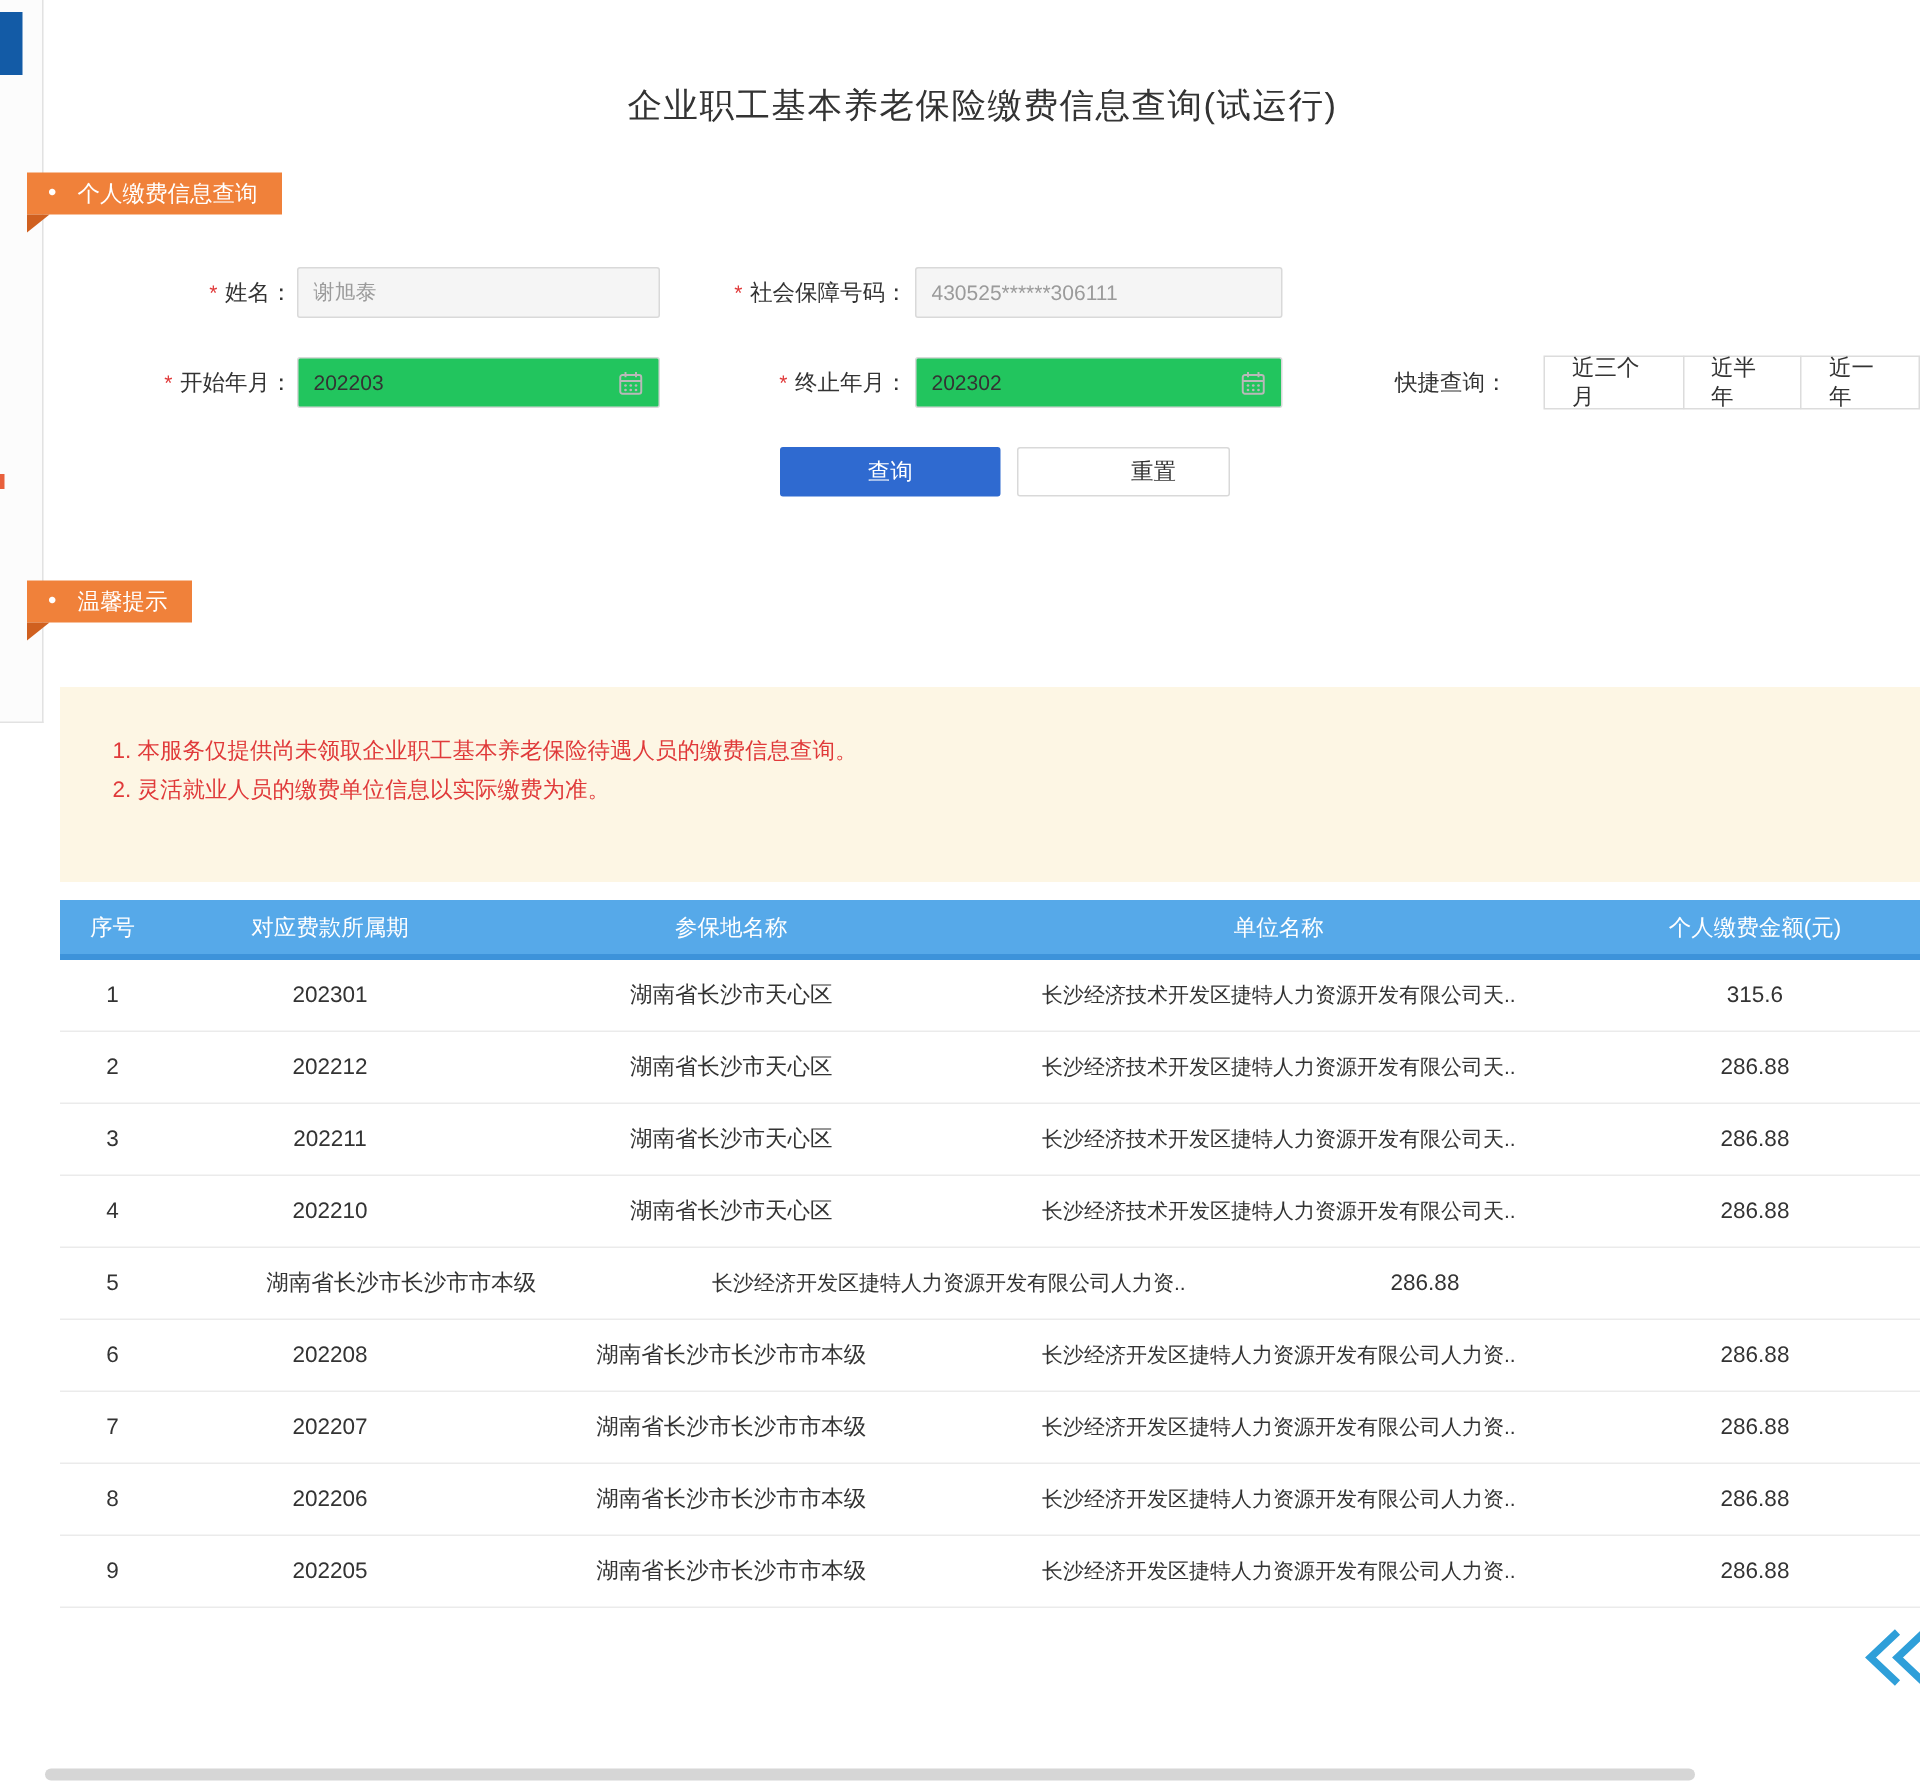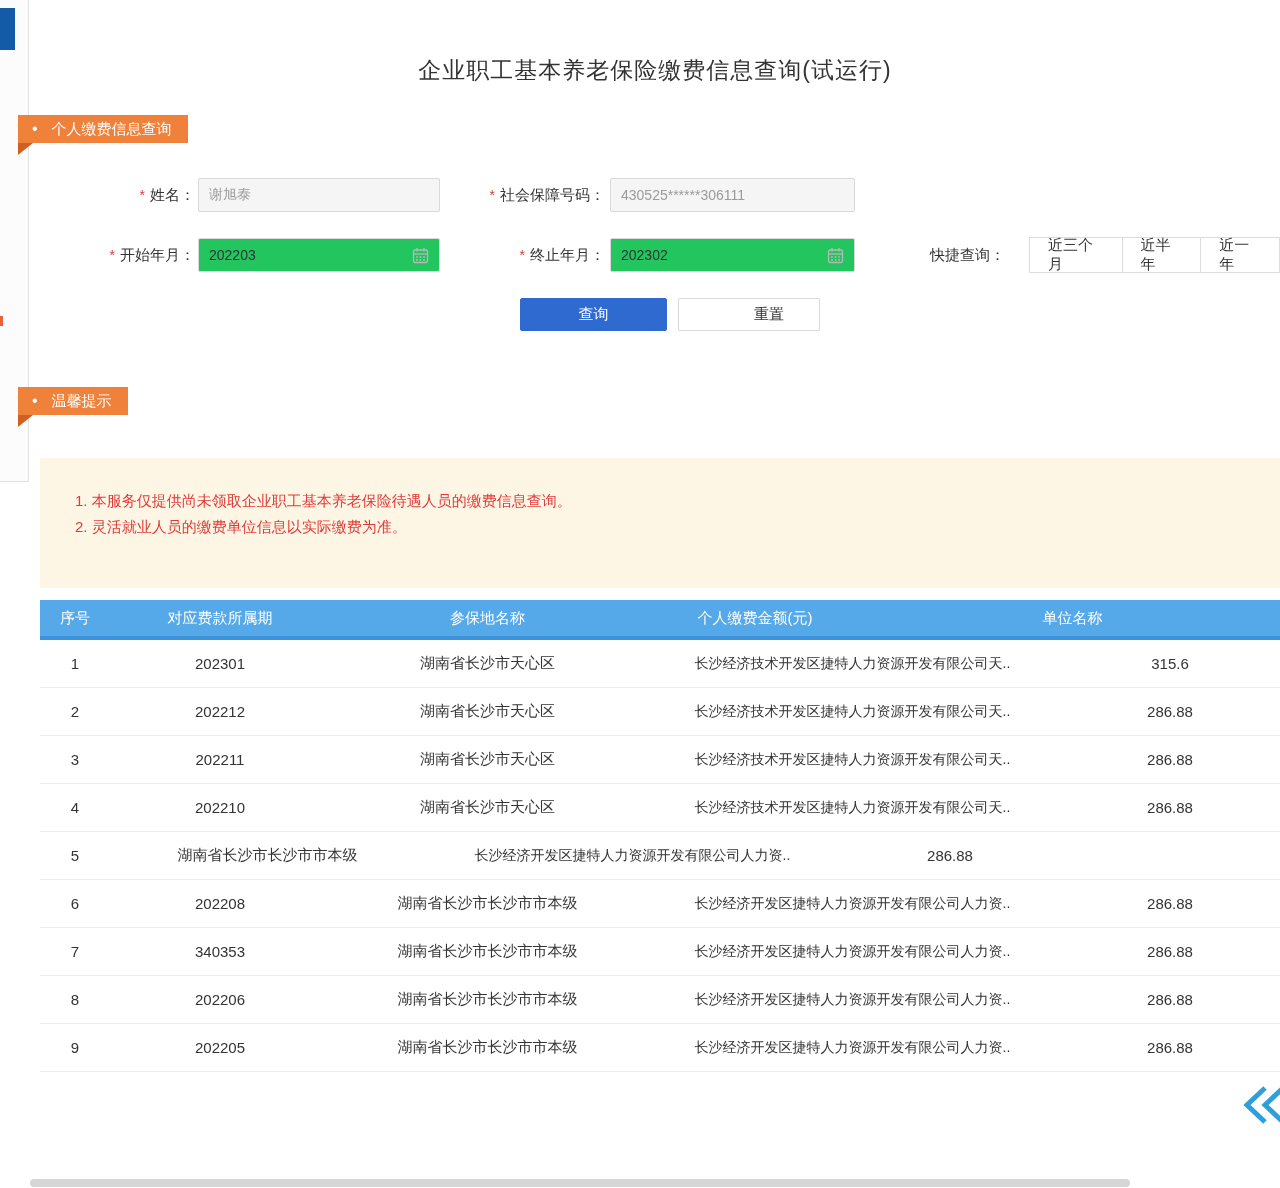--- a/index.html
+++ b/index.html
@@ -172,22 +172,22 @@
 <div class="abs tips-panel">
   <div class="tips-line">1. 本服务仅提供尚未领取企业职工基本养老保险待遇人员的缴费信息查询。</div>
   <div class="tips-line">2. 灵活就业人员的缴费单位信息以实际缴费为准。</div>
 </div>
 
 <div class="abs table">
   <div class="thead">
       <div class="tcell col0">序号</div>
       <div class="tcell col1">对应费款所属期</div>
       <div class="tcell col2">参保地名称</div>
+      <div class="tcell col3">单位名称</div>
       <div class="tcell col4">个人缴费金额(元)</div>
-      <div class="tcell col3">单位名称</div>
     </div>
   <div>
       <div class="trow">
         <div class="tcell col0">1</div>
         <div class="tcell col1">202301</div>
         <div class="tcell col2">湖南省长沙市天心区</div>
         <div class="tcell col3">长沙经济技术开发区捷特人力资源开发有限公司天..</div>
         <div class="tcell col4">315.6</div>
       </div>
       <div class="trow">
@@ -219,21 +219,21 @@
       </div>
       <div class="trow">
         <div class="tcell col0">6</div>
         <div class="tcell col1">202208</div>
         <div class="tcell col2">湖南省长沙市长沙市市本级</div>
         <div class="tcell col3">长沙经济开发区捷特人力资源开发有限公司人力资..</div>
         <div class="tcell col4">286.88</div>
       </div>
       <div class="trow">
         <div class="tcell col0">7</div>
-        <div class="tcell col1">340353</div>
+        <div class="tcell col1">202207</div>
         <div class="tcell col2">湖南省长沙市长沙市市本级</div>
         <div class="tcell col3">长沙经济开发区捷特人力资源开发有限公司人力资..</div>
         <div class="tcell col4">286.88</div>
       </div>
       <div class="trow">
         <div class="tcell col0">8</div>
         <div class="tcell col1">202206</div>
         <div class="tcell col2">湖南省长沙市长沙市市本级</div>
         <div class="tcell col3">长沙经济开发区捷特人力资源开发有限公司人力资..</div>
         <div class="tcell col4">286.88</div>

